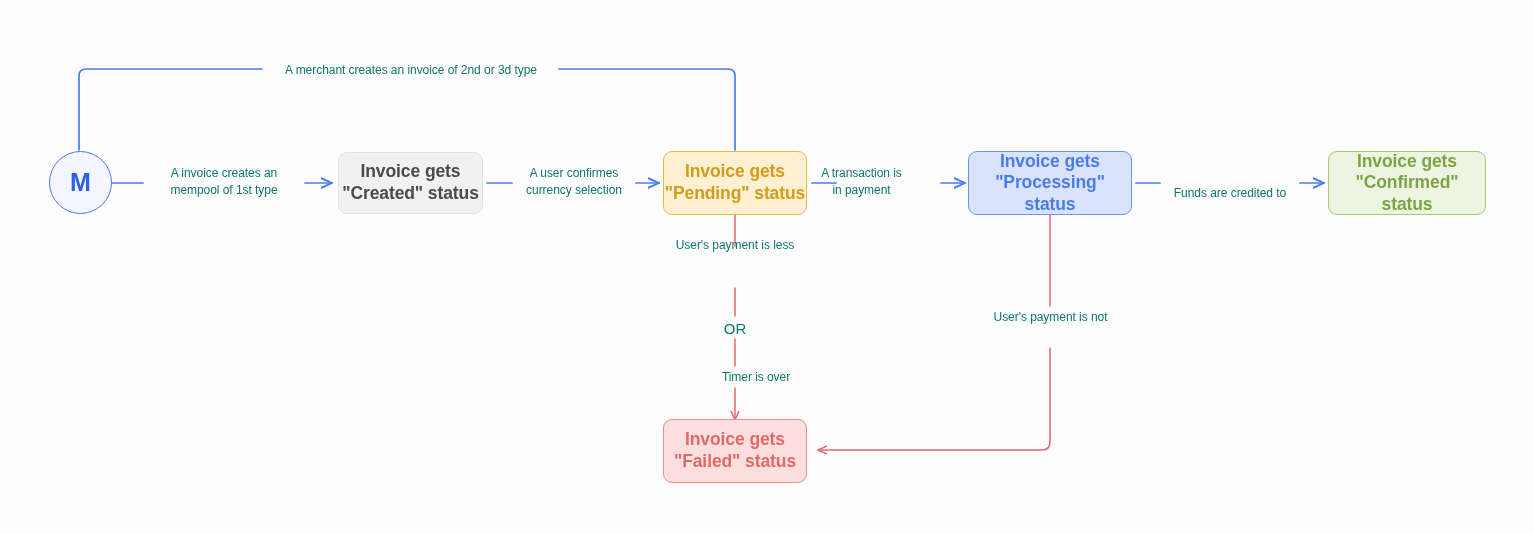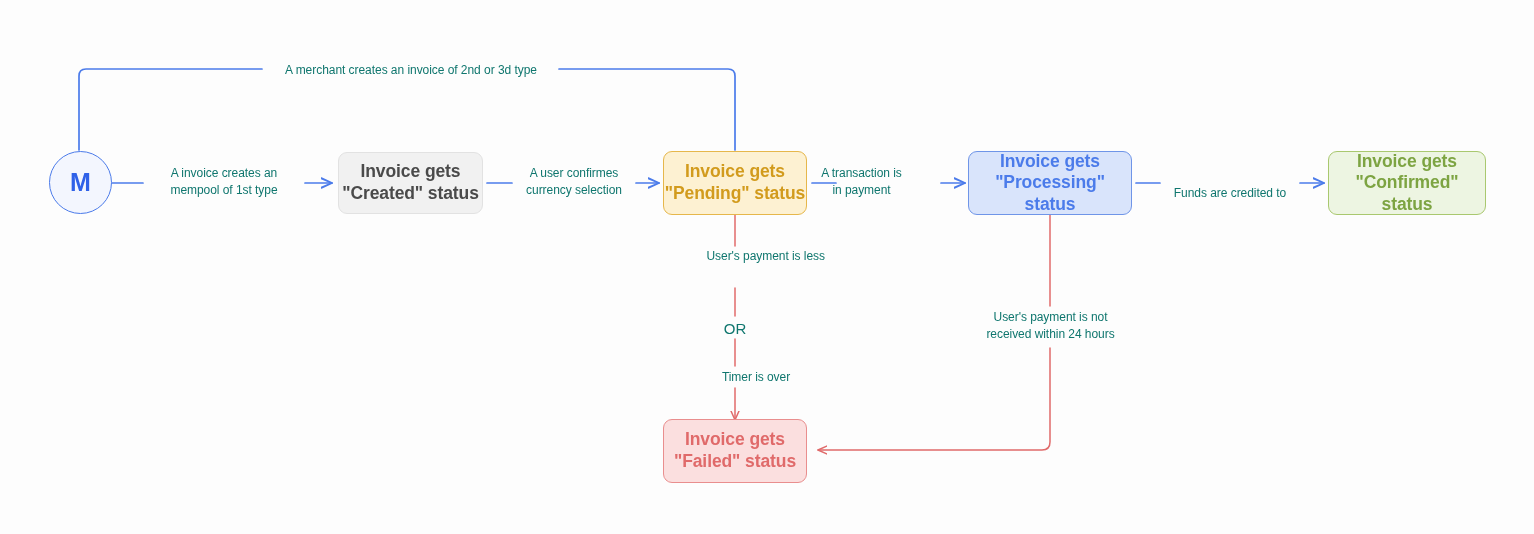--- a/index.html
+++ b/index.html
@@ -186,30 +186,29 @@
   </div>
 
   <div class="edge-label" style="left:1148px; top:165px; width:164px;margin-top:20px;">
     <span>Funds are credited to</span>
   </div>
 
   <div class="edge-label" style="left:266px; top:62px; width:290px;">
     <span>A merchant creates an invoice of 2nd or 3d type</span>
   </div>
 
-  <div class="edge-label" style="left:645px; top:248px; width:180px;text-align:right;">
+  <div class="edge-label" style="left:645px; top:237px; width:180px;">
     <span>User's payment is less</span>
   </div>
 
   <div class="edge-label or" style="left:695px; top:319px; width:80px;">
     <span>OR</span>
   </div>
 
   <div class="edge-label" style="left:686px; top:369px; width:140px;">
     <span>Timer is over</span>
   </div>
 
   <div class="edge-label" style="left:953px; top:309px; width:195px;text-align:center;">
     <span>User's payment is not</span>
-    <span>received within 24 hours</span>
   </div>
 
 </div>
 
 </body></html>

